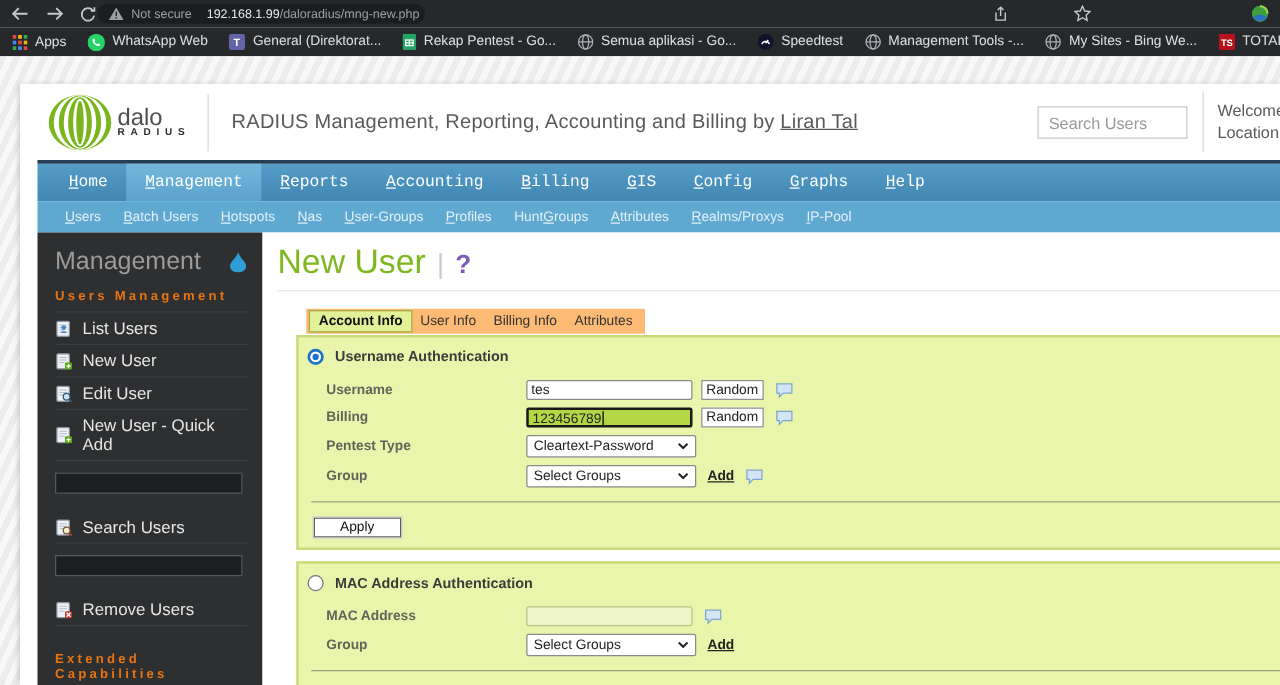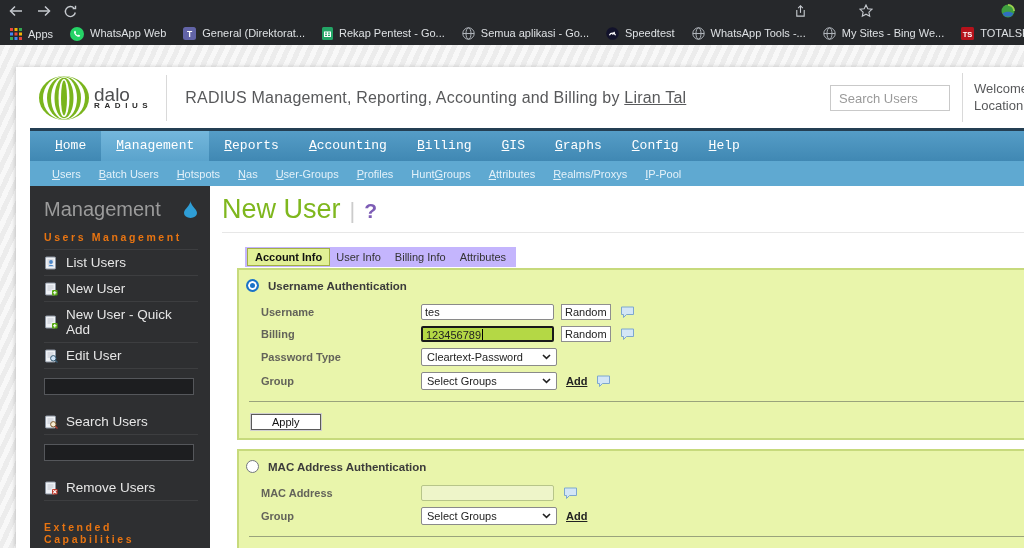--- a/index.html
+++ b/index.html
@@ -64,21 +64,21 @@
                border-bottom:1px solid #3d3e40; margin-right:12px; cursor:default; }
   .side-input { display:block; width:150px; height:17px; background:#1d1e20; border:1px solid #55575b; margin:9px 0 14px; }
   .content { flex:1; background:#fff; padding:8px 0 0 12px; }
 
   
   .title-row { display:flex; align-items:baseline; gap:9px; padding-bottom:7px; border-bottom:1px solid #e7e7e7;
                margin-right:20px; }
   .page-title { font-size:27px; color:#7fb71e; }
   .title-sep { font-size:22px; color:#cccccc; }
   .help-mark { font-size:21px; font-weight:bold; color:#7d5cb5; }
-  .tabs { display:inline-flex; margin:14px 0 0 23px; background:#c4b5fd; padding:2px 3px; }
+  .tabs { display:inline-flex; margin:14px 0 0 23px; background:#fdba74; padding:2px 3px; }
   .tab { font-size:11px; color:#333; padding:2px 7px; white-space:nowrap; }
   .tab.active { font-weight:bold; color:#111; background:#e2f097; outline:1px solid #a2af45; }
   .fieldset { width:850px; background:#e9f5ab; border:2px solid #c7da7c; margin:1px 0 0 15px; padding:5px 0 8px; }
   .radio-row { display:flex; align-items:center; gap:9px; padding:4px 7px 6px; }
   .radio { width:13px; height:13px; border-radius:50%; flex:none; background:#fff; }
   .radio.on { border:2px solid #1a73c8; box-shadow:inset 0 0 0 2px #fff; background:#1a73c8; }
   .radio.off { border:1.5px solid #73777c; }
   .legend { font-size:11.5px; font-weight:bold; color:#3b3b3b; }
   .form-row { display:flex; align-items:center; margin:6px 0 6px 22px; }
   .form-label { width:160px; font-size:11px; font-weight:bold; color:#63635a; }
@@ -113,20 +113,32 @@
         <path d="M1 6h11"></path>
         <path d="M8 1.5L12.5 6 8 10.5"></path>
       </svg>
     </span>
   <span class="tb-icon" style="left:62px">
       <svg width="13" height="13" viewBox="0 0 13 13" fill="none" stroke="#c6cacf" stroke-width="1.4">
         <path d="M11.3 7.5a5 5 0 11-1.2-4.3"></path>
         <path d="M11.5 0.8v2.8H8.7"></path>
       </svg>
     </span>
+  <div class="omnibox">
+    <span class="icon">
+        <svg width="12" height="10" viewBox="0 0 13 11">
+          <path d="M6.5 0L13 11H0z" fill="#9aa0a6"></path>
+          <rect x="5.9" y="3.6" width="1.3" height="3.8" fill="#26282b"></rect>
+          <rect x="5.9" y="8.4" width="1.3" height="1.3" fill="#26282b"></rect>
+        </svg>
+      </span>
+    <span class="omni-sec">Not secure</span>
+    <span class="omni-div"></span>
+    <span class="omni-url"><b style="font-weight:normal;color:#e8eaed">192.168.1.99</b><span class="path">/daloradius/mng-new.php</span></span>
+  </div>
   <span class="tb-icon" style="left:792px">
       <svg width="13" height="14" viewBox="0 0 14 14" fill="none" stroke="#c6cacf" stroke-width="1.2">
         <path d="M3 6v6.5h8V6"></path>
         <path d="M7 9V1.5"></path>
         <path d="M4.5 3.8L7 1.3l2.5 2.5"></path>
       </svg>
     </span>
   <span class="tb-icon" style="left:858px">
       <svg width="14" height="14" viewBox="0 0 14 14" fill="none" stroke="#c6cacf" stroke-width="1.1">
         <path d="M7 1l1.8 3.8 4.2.5-3.1 2.9.8 4.1L7 10.2 3.3 12.3l.8-4.1L1 5.3l4.2-.5z"></path>
@@ -208,21 +220,21 @@
         <span class="bm-label">Speedtest</span>
       </span>
       <span class="bm-item">
         <span class="icon">
           <svg width="13" height="13" viewBox="0 0 13 13" fill="none" stroke="#aeb3b9">
             <circle cx="6.5" cy="6.5" r="5.7"></circle>
             <ellipse cx="6.5" cy="6.5" rx="2.5" ry="5.7"></ellipse>
             <path d="M.8 6.5h11.4"></path>
           </svg>
         </span>
-        <span class="bm-label">WhatsApp Tools -...</span>
+        <span class="bm-label">Management Tools -...</span>
       </span>
       <span class="bm-item">
         <span class="icon">
           <svg width="13" height="13" viewBox="0 0 13 13" fill="none" stroke="#aeb3b9">
             <circle cx="6.5" cy="6.5" r="5.7"></circle>
             <ellipse cx="6.5" cy="6.5" rx="2.5" ry="5.7"></ellipse>
             <path d="M.8 6.5h11.4"></path>
           </svg>
         </span>
         <span class="bm-label">My Sites - Bing We...</span>
@@ -277,22 +289,22 @@
       </span>
     </div>
 
     <div class="nav-bar" id="nav-list">
         <div class="nav-item"><span class="ak">H</span>ome</div>
         <div class="nav-item active"><span class="ak">M</span>anagement</div>
         <div class="nav-item"><span class="ak">R</span>eports</div>
         <div class="nav-item"><span class="ak">A</span>ccounting</div>
         <div class="nav-item"><span class="ak">B</span>illing</div>
         <div class="nav-item"><span class="ak">G</span>IS</div>
+        <div class="nav-item"><span class="ak">C</span>onfig</div>
         <div class="nav-item"><span class="ak">G</span>raphs</div>
-        <div class="nav-item"><span class="ak">C</span>onfig</div>
         <div class="nav-item"><span class="ak">H</span>elp</div>
       </div>
     <div class="subnav" id="subnav-list">
         <div class="sub-item"><span class="ak">U</span>sers</div>
         <div class="sub-item"><span class="ak">B</span>atch Users</div>
         <div class="sub-item"><span class="ak">H</span>otspots</div>
         <div class="sub-item"><span class="ak">N</span>as</div>
         <div class="sub-item"><span class="ak">U</span>ser-Groups</div>
         <div class="sub-item"><span class="ak">P</span>rofiles</div>
         <div class="sub-item">Hunt<span class="ak">G</span>roups</div>
@@ -334,36 +346,36 @@
                   <path d="M10.8 9.1v3.4M9.1 10.8h3.4" stroke="#fff" stroke-width="1.1"></path>
                 </svg>
               </span>
               <span>New User</span>
             </div>
             <div class="side-item">
               <span class="icon">
                 <svg width="14" height="14" viewBox="0 0 14 14">
                   <rect x="1.5" y="1" width="10" height="12" rx="1" fill="#eef1f5" stroke="#8a93a0"></rect>
                   <path d="M3.5 4h6M3.5 6h6M3.5 8h4" stroke="#b6bdc7" stroke-width="0.8"></path>
+                  <circle cx="9.3" cy="9.3" r="2.7" fill="#cfe3f7" stroke="#33576e"></circle>
+                  <path d="M11.3 11.3l2.2 2.2" stroke="#33576e" stroke-width="1.4"></path>
+                </svg>
+              </span>
+              <span>Edit User</span>
+            </div>
+            <div class="side-item">
+              <span class="icon">
+                <svg width="14" height="14" viewBox="0 0 14 14">
+                  <rect x="1.5" y="1" width="10" height="12" rx="1" fill="#eef1f5" stroke="#8a93a0"></rect>
+                  <path d="M3.5 4h6M3.5 6h6M3.5 8h4" stroke="#b6bdc7" stroke-width="0.8"></path>
                   <rect x="8" y="8" width="5.6" height="5.6" rx="1" fill="#56a813"></rect>
                   <path d="M10.8 9.1v3.4M9.1 10.8h3.4" stroke="#fff" stroke-width="1.1"></path>
                 </svg>
               </span>
               <span>New User - Quick Add</span>
-            </div>
-            <div class="side-item">
-              <span class="icon">
-                <svg width="14" height="14" viewBox="0 0 14 14">
-                  <rect x="1.5" y="1" width="10" height="12" rx="1" fill="#eef1f5" stroke="#8a93a0"></rect>
-                  <path d="M3.5 4h6M3.5 6h6M3.5 8h4" stroke="#b6bdc7" stroke-width="0.8"></path>
-                  <circle cx="9.3" cy="9.3" r="2.7" fill="#cfe3f7" stroke="#33576e"></circle>
-                  <path d="M11.3 11.3l2.2 2.2" stroke="#33576e" stroke-width="1.4"></path>
-                </svg>
-              </span>
-              <span>Edit User</span>
             </div>
             <input class="side-input" style="">
             <div class="side-item">
               <span class="icon">
                 <svg width="14" height="14" viewBox="0 0 14 14">
                   <rect x="1.5" y="1" width="10" height="12" rx="1" fill="#eef1f5" stroke="#8a93a0"></rect>
                   <path d="M3.5 4h6M3.5 6h6M3.5 8h4" stroke="#b6bdc7" stroke-width="0.8"></path>
                   <circle cx="9.3" cy="9.3" r="2.7" fill="#f7ecd2" stroke="#7a5a2e"></circle>
                   <path d="M11.3 11.3l2.2 2.2" stroke="#b03a2e" stroke-width="1.4"></path>
                 </svg>
@@ -425,21 +437,21 @@
                   <span class="caret"></span>
                 </div>
                 <button class="btn-random">Random</button>
                 <span class="icon bub">
                   <svg width="15" height="13" viewBox="0 0 15 13">
                     <path d="M1.5 1h12v7.5H6.5l-3 3v-3h-2z" fill="#d3e6f6" stroke="#7da7cf"></path>
                   </svg>
                 </span>
               </div>
               <div class="form-row">
-                <span class="form-label">Password Type</span>
+                <span class="form-label">Pentest Type</span>
                 <div class="sel">
                   <span>Cleartext-Password</span>
                   <span class="icon">
                     <svg width="9" height="6" viewBox="0 0 9 6">
                       <path d="M1 1l3.5 3.4L8 1" stroke="#222" stroke-width="1.6" fill="none"></path>
                     </svg>
                   </span>
                 </div>
               </div>
               <div class="form-row">

